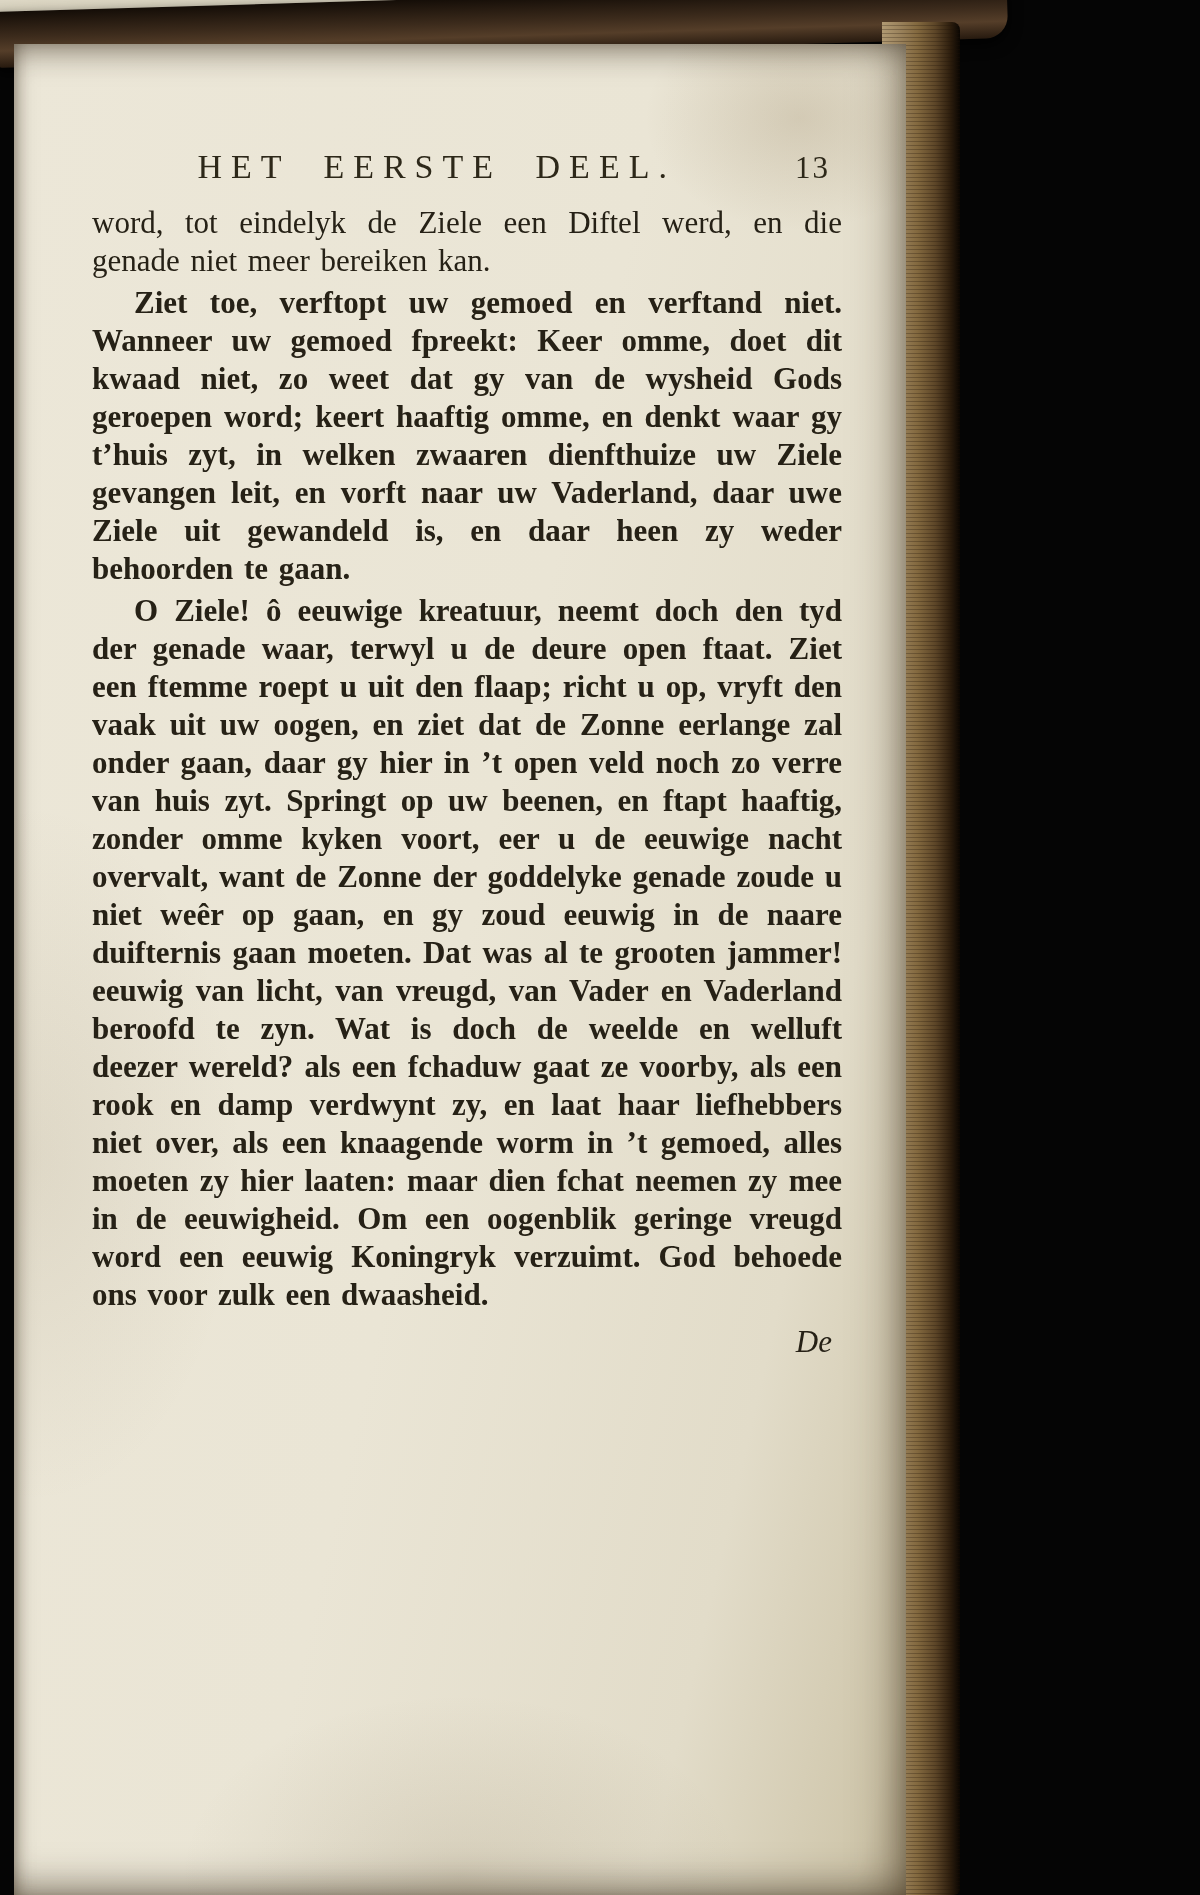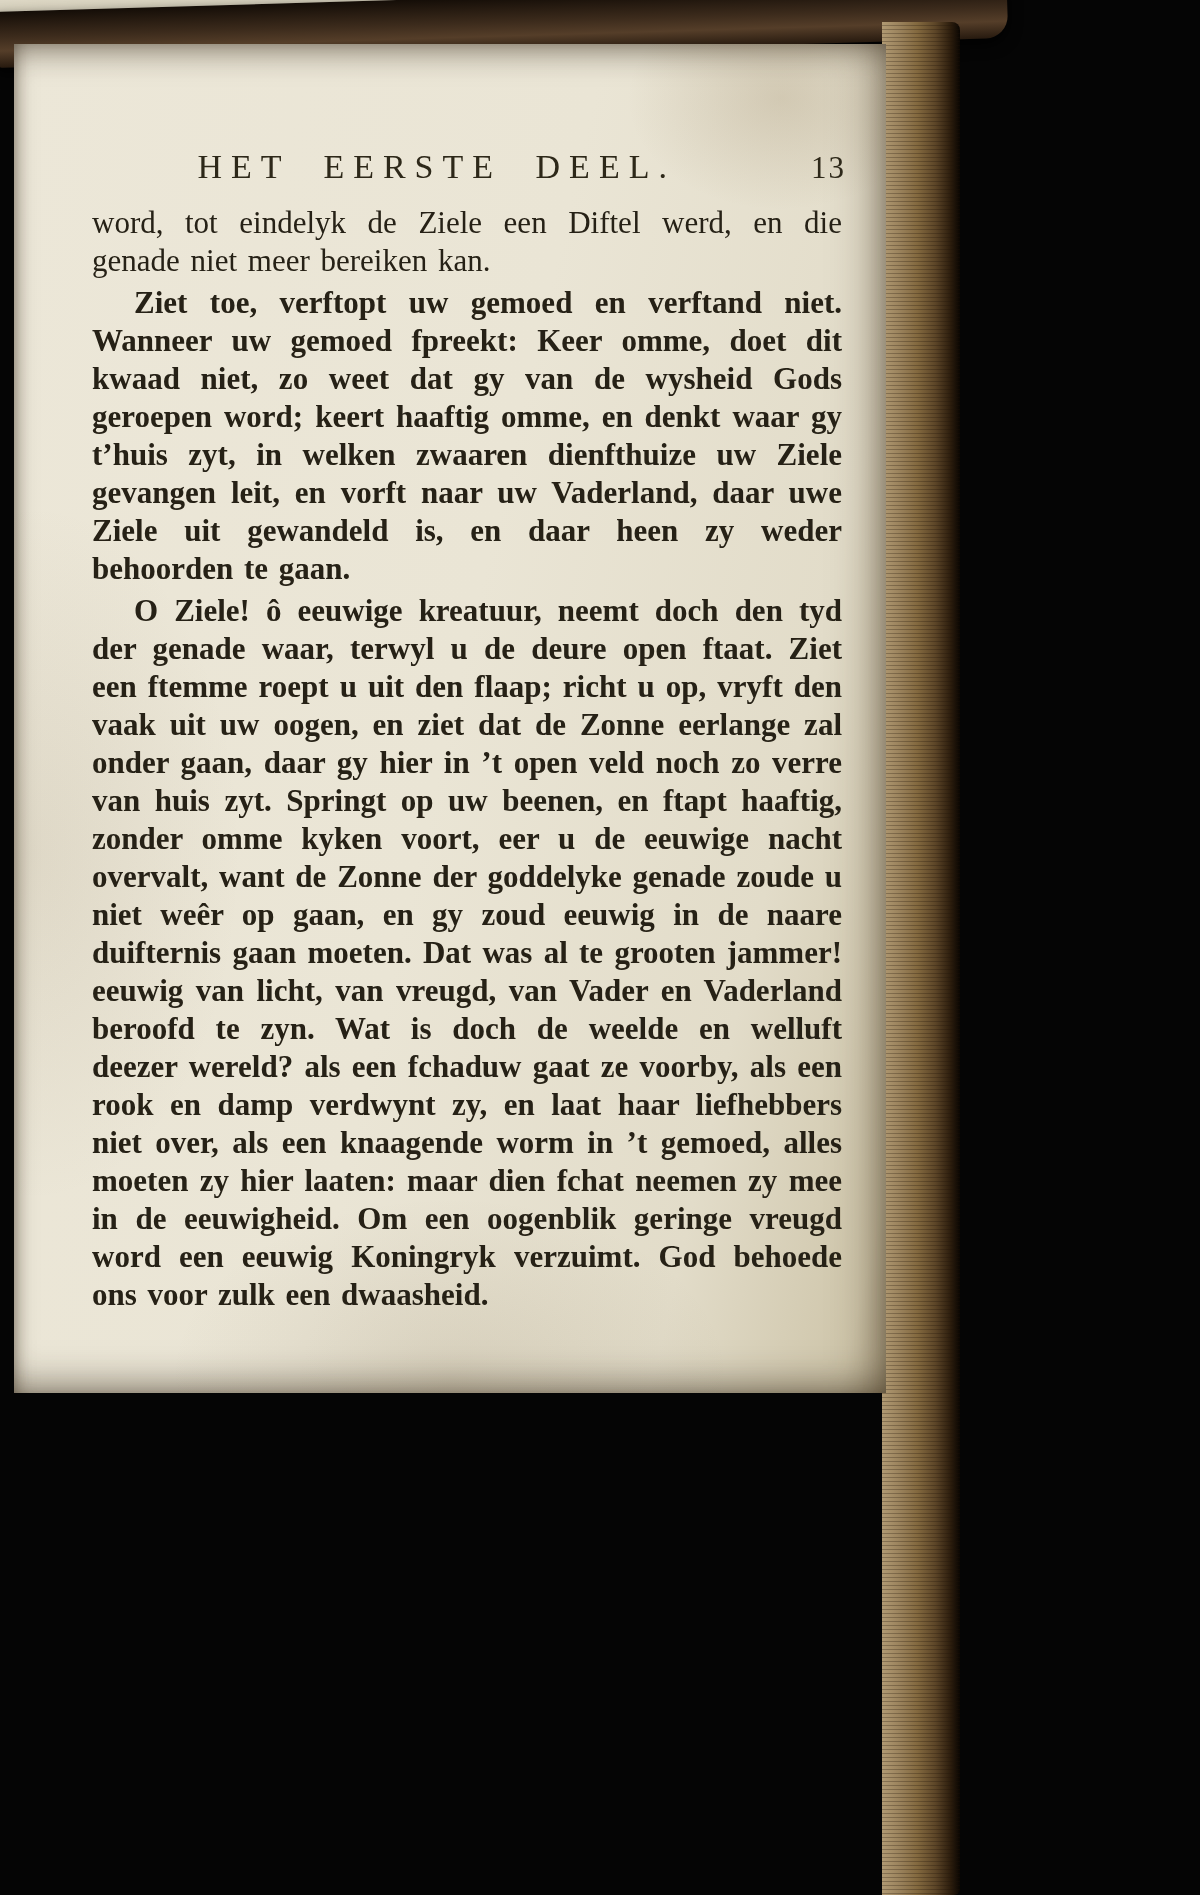--- a/index.html
+++ b/index.html
@@ -58,28 +58,29 @@
         #b19a73 0%, #9b835d 22%, #83693f 45%,
         #5d4628 68%, #2c1d0d 88%, #0a0602 100%);
     border-radius: 0 8px 6px 0;
   }
   
   .page {
     position: absolute;
     left: 14px;
     top: 44px;
     width: 872px;
-    height: 1349px;
+    height: 1851px;
     background: linear-gradient(103deg,
       #ece7d8 0%, #eae5d5 50%, #e2dcc9 80%, #cfc6ab 96%, #bdb296 100%);
     box-shadow:
       inset 0 20px 34px -18px rgba(45,32,16,0.6),
       inset -30px 0 46px -22px rgba(62,46,22,0.5),
       inset 10px 0 16px -10px rgba(45,32,16,0.45),
       inset 0 -26px 40px -22px rgba(45,32,16,0.55);
+    padding-left: 20px;
   }
   
   .page::before {
     content: "";
     position: absolute;
     inset: 0;
     pointer-events: none;
     background:
       radial-gradient(220px 160px at 88% 4%, rgba(120,95,55,0.18), rgba(0,0,0,0) 70%),
       radial-gradient(300px 500px at 2% 60%, rgba(110,90,55,0.10), rgba(0,0,0,0) 70%),
@@ -101,21 +102,21 @@
     position: absolute;
     left: 46%;
     transform: translateX(-50%);
     font-size: 34px;
     letter-spacing: 9px;
     word-spacing: 16px;
     white-space: nowrap;
   }
   .page-number {
     position: absolute;
-    right: 0;
+    right: 16px;
     top: 2px;
     font-size: 31px;
     letter-spacing: 2px;
   }
   .text-block .para {
     margin: 4px;
     font-size: 31px;
     line-height: 38px;
     text-align: justify;
     word-spacing: 3px;
@@ -150,17 +151,18 @@
         <span class="header-title">HET EERSTE DEEL.</span>
         <span class="page-number">13</span>
       </div>
 
       <div class="text-block">
           <p class="para">word, tot eindelyk de Ziele een Diftel werd, en die genade niet meer bereiken kan.</p>
           <p class="para indent">Ziet toe, verftopt uw gemoed en verftand niet. Wanneer uw gemoed fpreekt: Keer omme, doet dit kwaad niet, zo weet dat gy van de wysheid Gods geroepen word; keert haaftig omme, en denkt waar gy t’huis zyt, in welken zwaaren dienfthuize uw Ziele gevangen leit, en vorft naar uw Vaderland, daar uwe Ziele uit gewandeld is, en daar heen zy weder behoorden te gaan.</p>
           <p class="para indent">O Ziele! ô eeuwige kreatuur, neemt doch den tyd der genade waar, terwyl u de deure open ftaat. Ziet een ftemme roept u uit den flaap; richt u op, vryft den vaak uit uw oogen, en ziet dat de Zonne eerlange zal onder gaan, daar gy hier in ’t open veld noch zo verre van huis zyt. Springt op uw beenen, en ftapt haaftig, zonder omme kyken voort, eer u de eeuwige nacht overvalt, want de Zonne der goddelyke genade zoude u niet weêr op gaan, en gy zoud eeuwig in de naare duifternis gaan moeten. Dat was al te grooten jammer! eeuwig van licht, van vreugd, van Vader en Vaderland beroofd te zyn. Wat is doch de weelde en welluft deezer wereld? als een fchaduw gaat ze voorby, als een rook en damp verdwynt zy, en laat haar liefhebbers niet over, als een knaagende worm in ’t gemoed, alles moeten zy hier laaten: maar dien fchat neemen zy mee in de eeuwigheid. Om een oogenblik geringe vreugd word een eeuwig Koningryk verzuimt. God behoede ons voor zulk een dwaasheid.</p>
         </div>
 
+      <div class="catchword">De</div>
 
     </div>
   </div>
 
 </div>
 
 </body></html>

